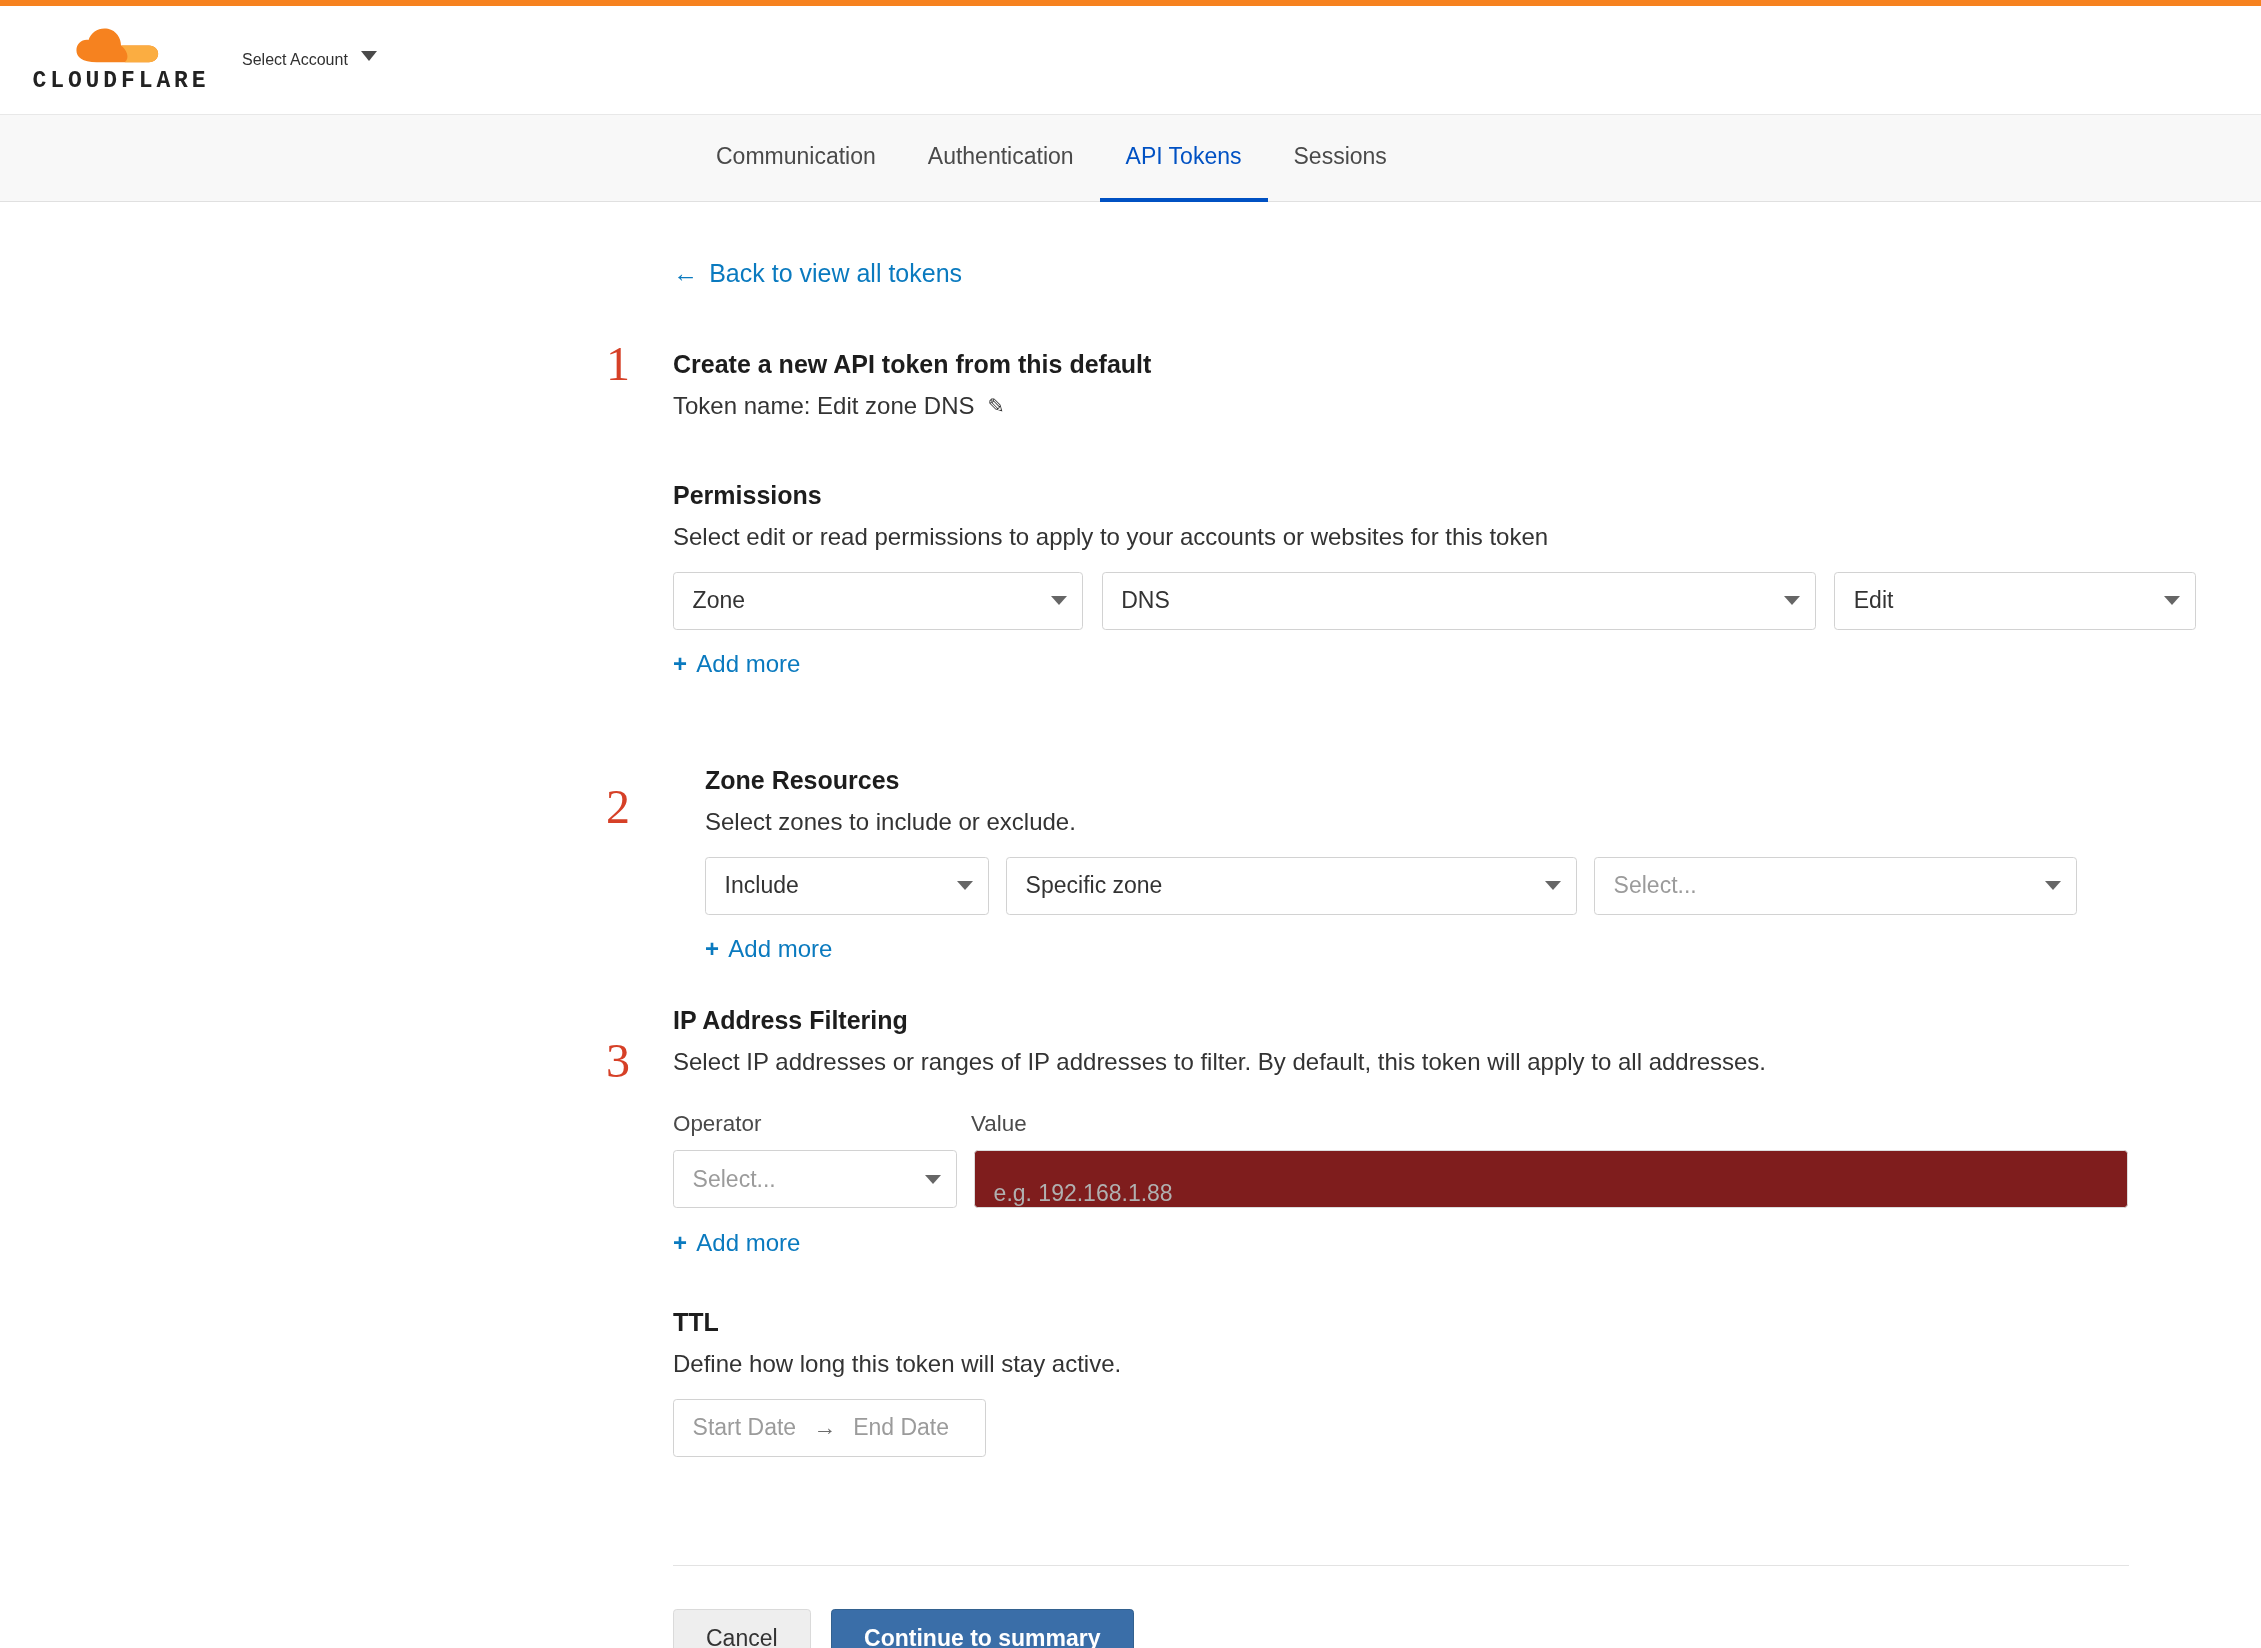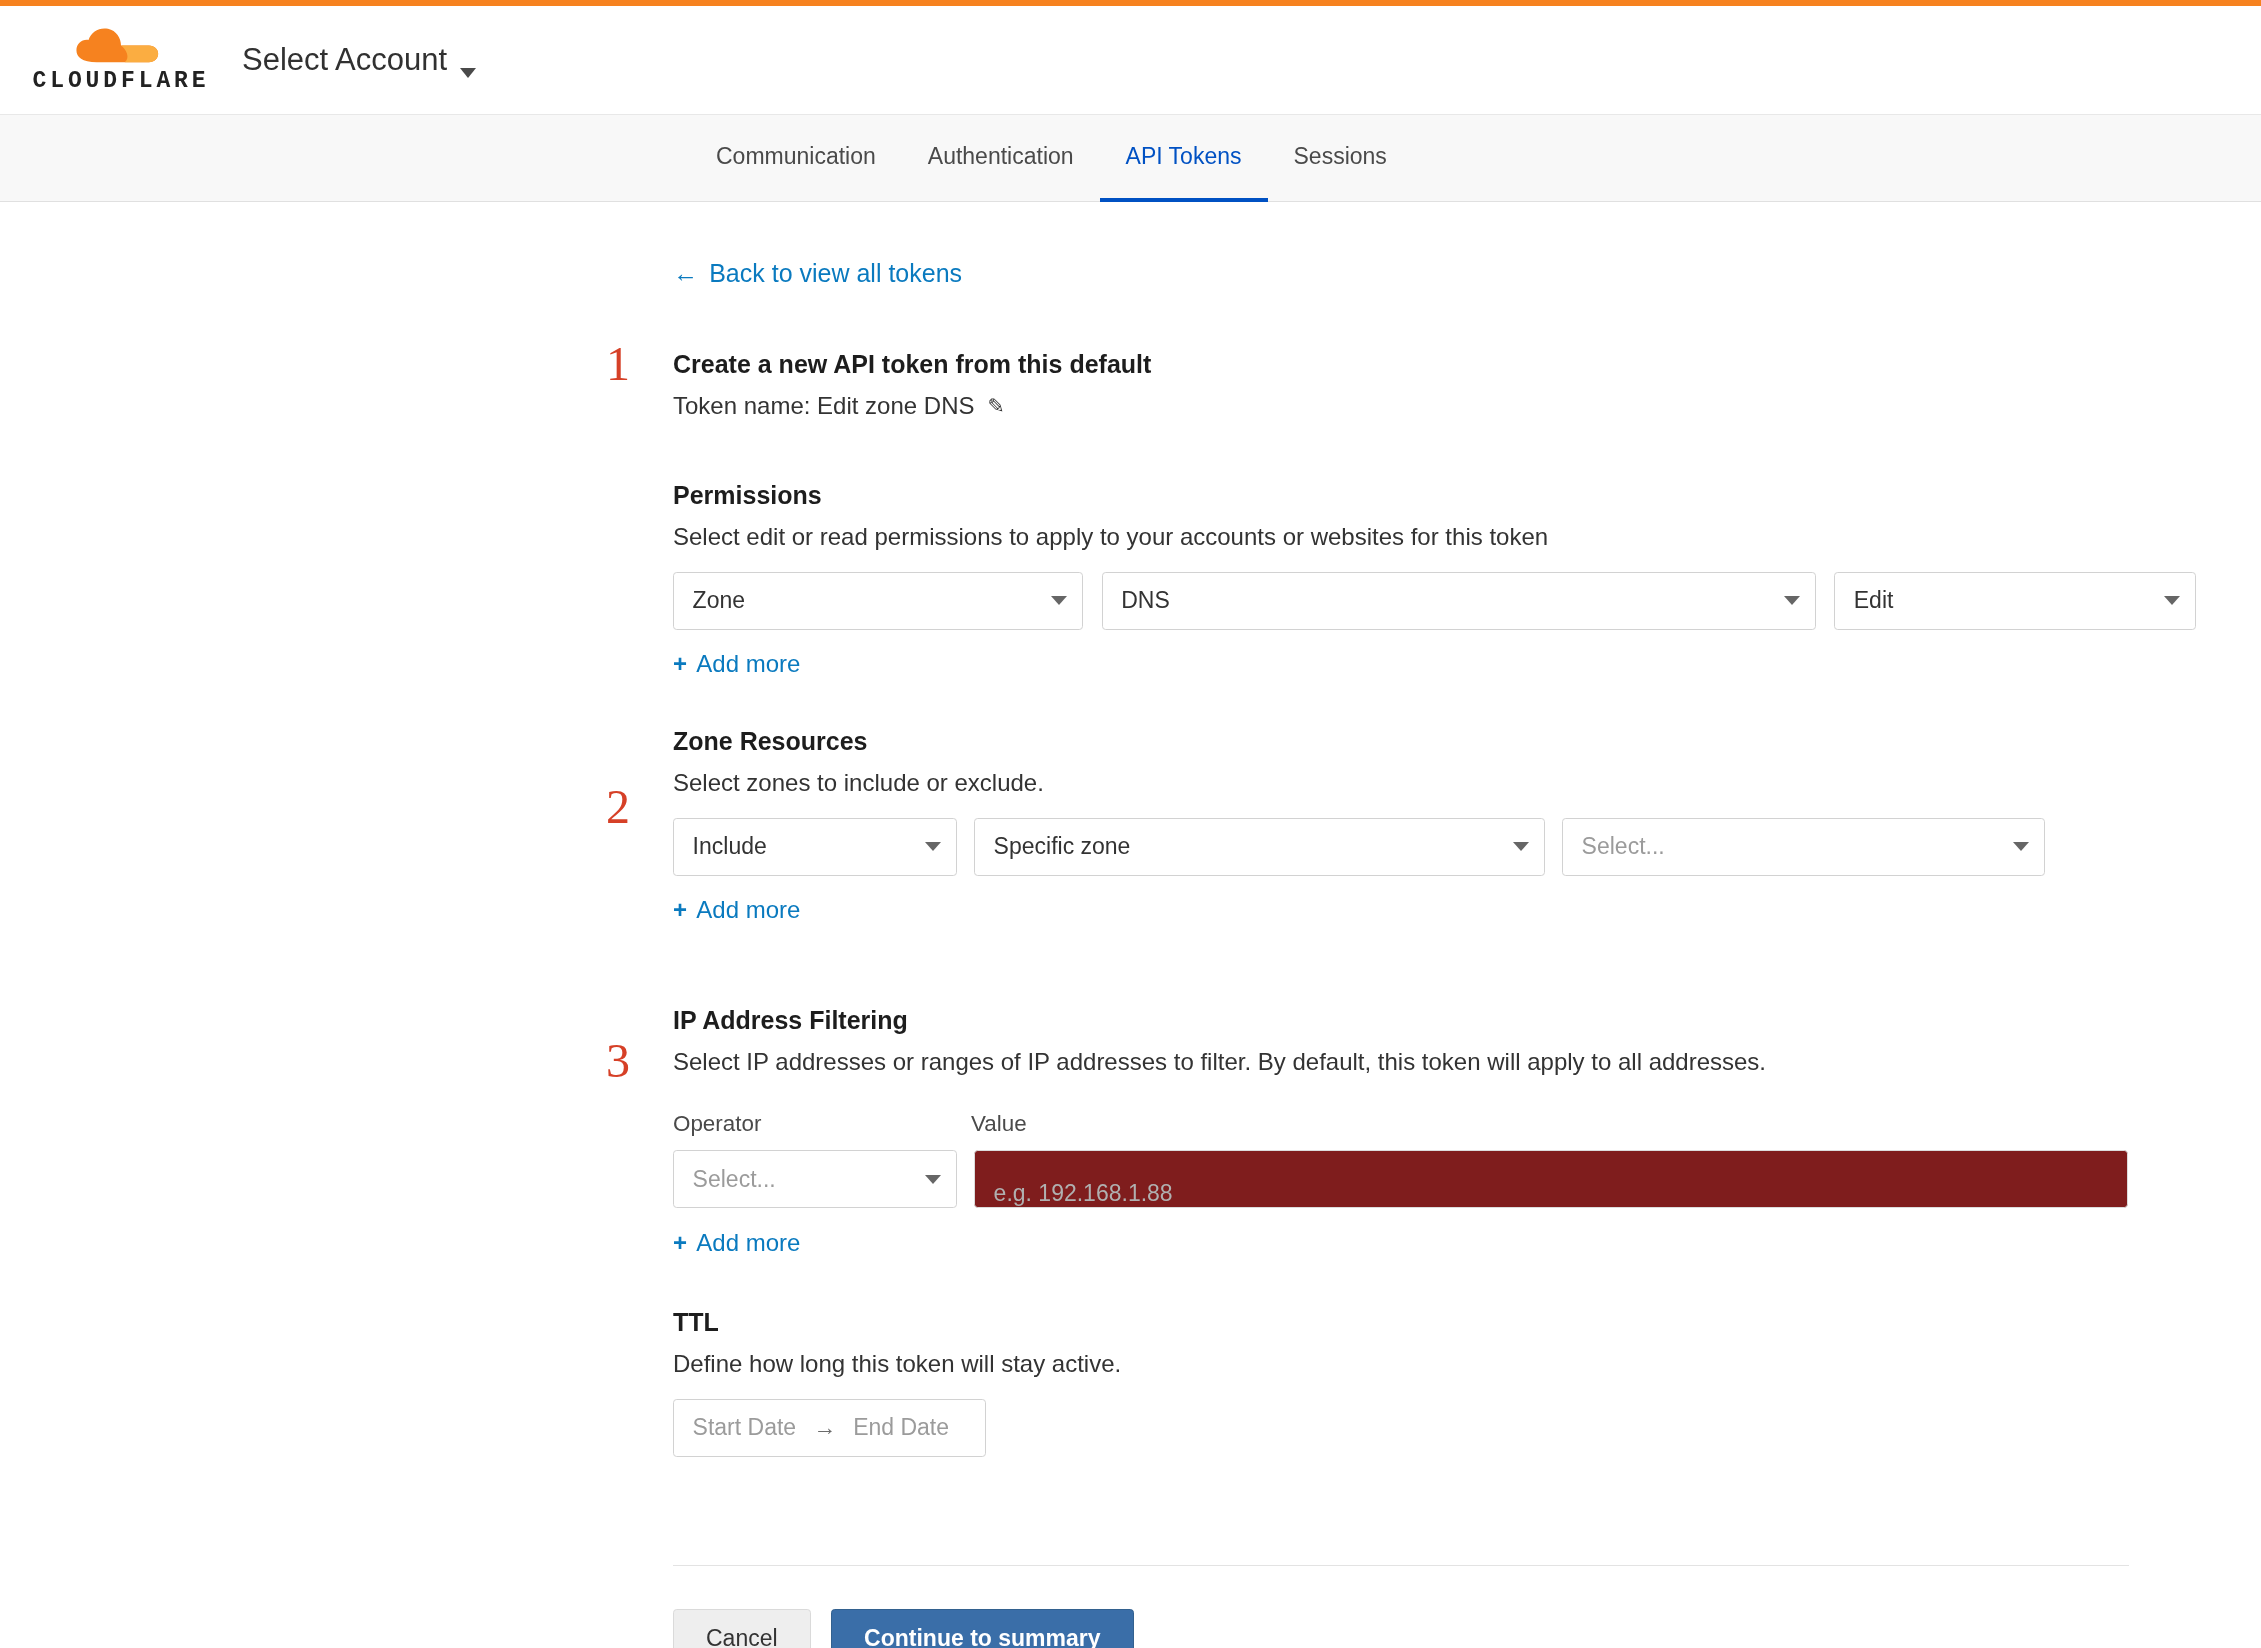--- a/index.html
+++ b/index.html
@@ -54,22 +54,22 @@
   .logo-text {
     font-size: 23px;
     font-weight: bold;
     letter-spacing: 3.9px;
     color: #222;
     margin-top: 1.9px;
     font-family: Liberation Mono, monospace;
   }
   .account-select {
     display: flex;
-    align-items: flex-end;
-    font-size: 31px;
+    align-items: flex-start;
+    font-size: 16px;
     color: #313131;
     cursor: pointer;
   }
   .caret-down {
     width: 0; height: 0;
     border-left: 8.4px solid transparent;
     border-right: 8.4px solid transparent;
     border-top: 10.3px solid #4a4a4a;
     margin-left: 13px;
   }
@@ -310,21 +310,21 @@
           <span class="sc"></span>
         </div>
       </div>
       <div class="add-more">
         <span class="plus">+</span>
         <span>Add more</span>
       </div>
     </div>
 
     <div class="step-num" style="top:832px; left:606px;">3</div>
-    <div class="section" style="top:526px;">
+    <div class="section" style="top:565px;margin-left:32px;">
       <div class="block-title">Zone Resources</div>
       <div class="block-sub">Select zones to include or exclude.</div>
       <div class="row">
         <div class="select" style="width:284px;">
           <span>Include</span>
           <span class="sc"></span>
         </div>
         <div class="select" style="width:571px; margin-left:17px;">
           <span>Specific zone</span>
           <span class="sc"></span>

